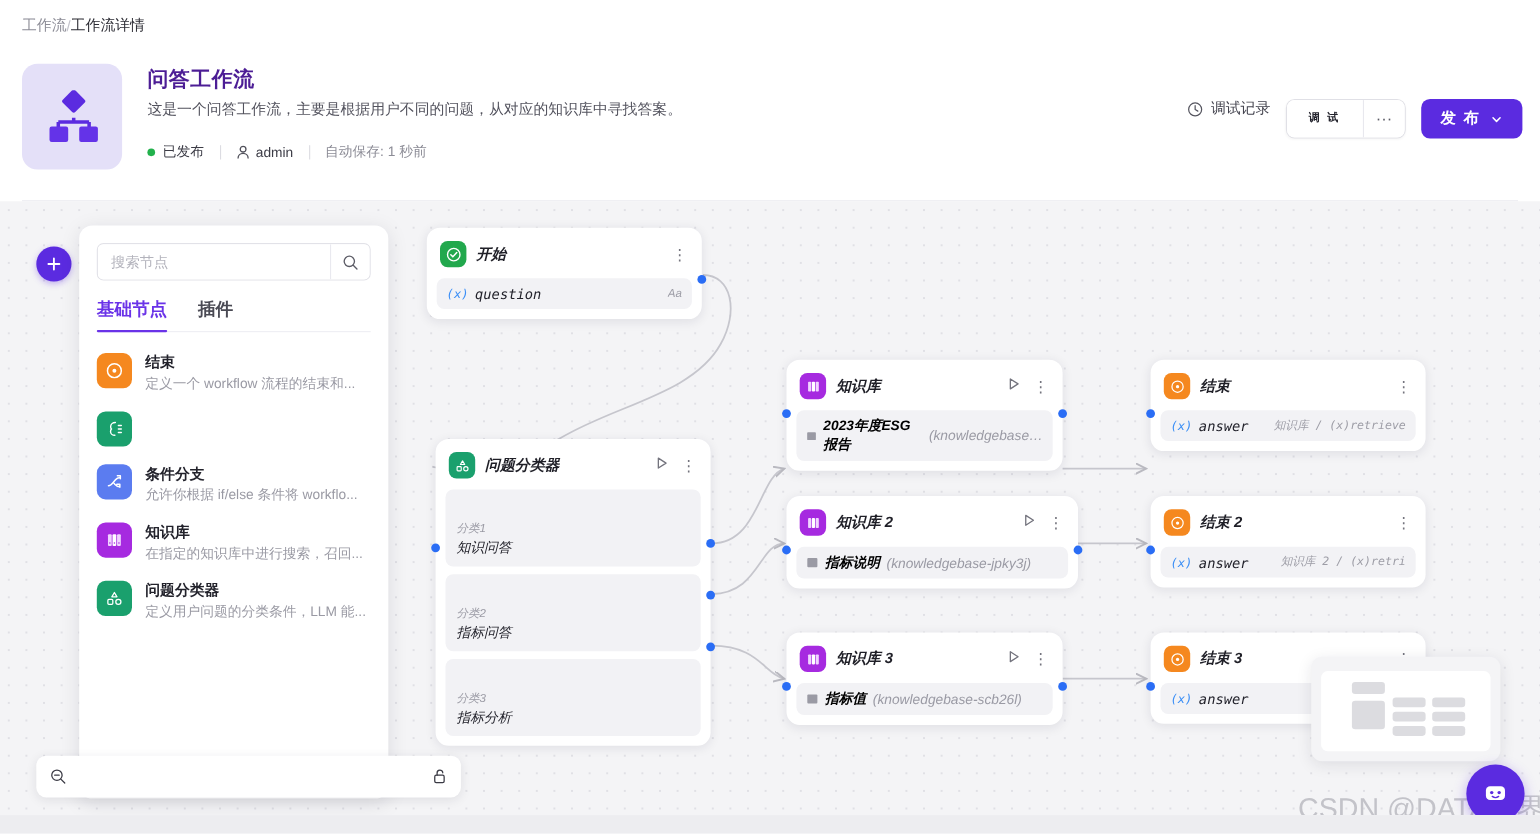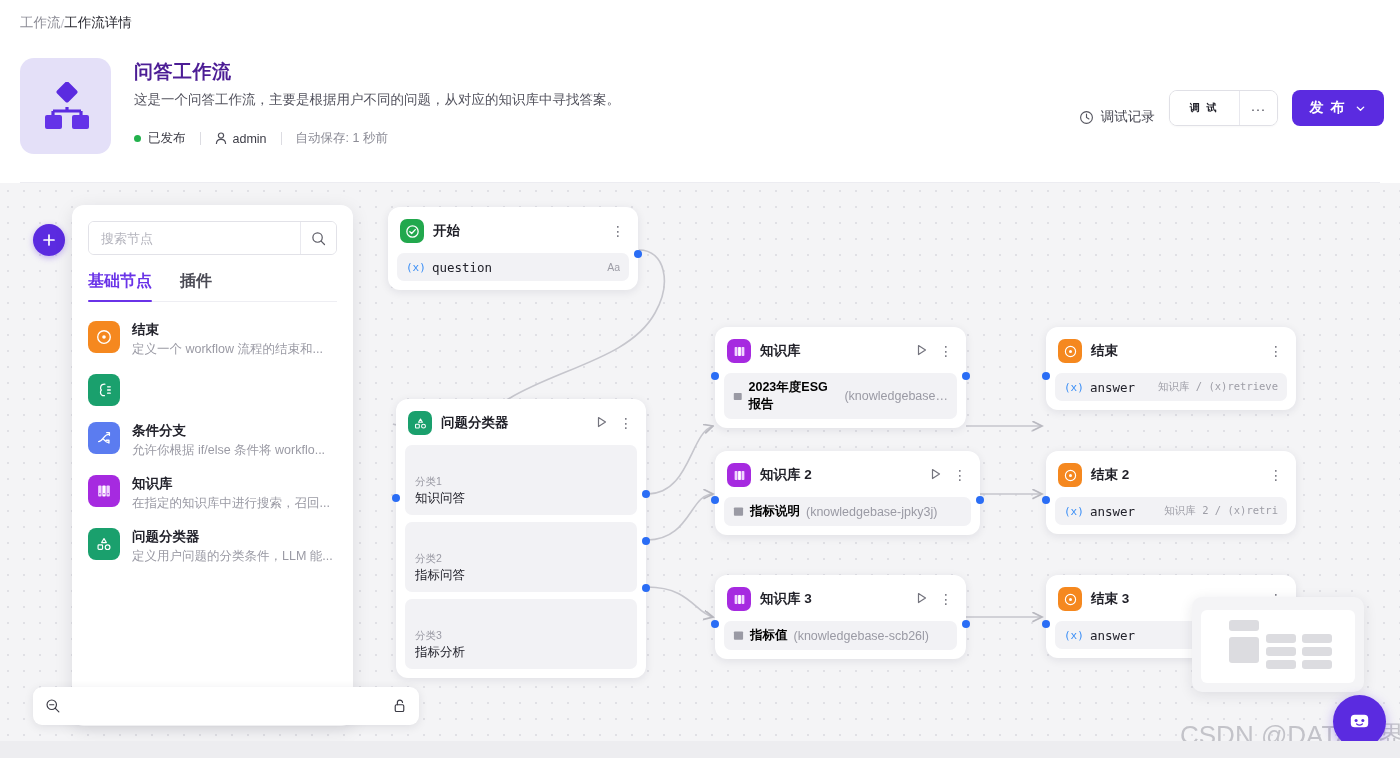--- a/index.html
+++ b/index.html
@@ -38,21 +38,21 @@
     position: absolute; left: 134px; top: 82px;
     display: flex; align-items: center; font-size: 12.5px; color: #6a6a75;
   }
   .wf-meta .dot { width: 7px; height: 7px; border-radius: 50%; background: #22b14c; margin-right: 7px; }
   .wf-meta .pub { color: #3c3c46; }
   .wf-meta .divider { width: 1px; height: 13px; background: #dcdce2; margin: 0 14px; }
   .wf-meta .user { display: flex; align-items: center; gap: 6px; color: #3c3c46; }
   .wf-meta .autosave { color: #8c8c96; }
 
   
-  .actions { position: absolute; right: 16px; top: 42px; display: flex; align-items: flex-end; gap: 14px; }
+  .actions { position: absolute; right: 16px; top: 42px; display: flex; align-items: flex-start; gap: 14px; }
   .debug-log {
     display: flex; align-items: center; gap: 7px;
     font-size: 13.5px; color: #44444f; cursor: pointer;
   }
   .btn-group {
     display: flex; align-items: stretch;
     border: 1px solid #e0e0e6; border-radius: 8px; overflow: hidden;
     background: #fff; box-shadow: 0 1px 2px rgba(0,0,0,.03);
   }
   .btn-debug {
@@ -133,21 +133,21 @@
   .node-txt { min-width: 0; flex: 1; padding-top: 0px; }
   .node-name { font-size: 13.5px; font-weight: bold; color: #22222b; line-height: 18px; }
   .node-sub {
     font-size: 12.5px; color: #9a9aa4; line-height: 18px; margin-top: 1px;
     white-space: nowrap; overflow: hidden; text-overflow: ellipsis; max-width: 206px;
   }
 
   
   .fnode {
     position: absolute; background: #fff; border-radius: 12px;
-    box-shadow: 0 2px 10px rgba(25,25,50,.09); padding: 9px;
+    box-shadow: 0 2px 10px rgba(25,25,50,.09); padding: 9px; font-style: italic;
   }
   .fnode-head { display: flex; align-items: center; gap: 9px; padding: 3px 4px 3px 3px; }
   .fn-ic { width: 24px; height: 24px; border-radius: 7px; display: flex; align-items: center; justify-content: center; flex: 0 0 24px; }
   .fn-title { font-size: 13.5px; font-weight: bold; color: #1f1f27; flex: 1; }
   .fn-act { display: flex; align-items: center; gap: 11px; color: #74747e; }
   .fn-play { cursor: pointer; }
   .fn-dots { cursor: pointer; letter-spacing: 0; font-size: 14px; line-height: 10px; }
   .fn-row {
     margin-top: 7px; background: #f2f2f5; border-radius: 7px;
     padding: 6px 9px; display: flex; align-items: center; gap: 6px;

